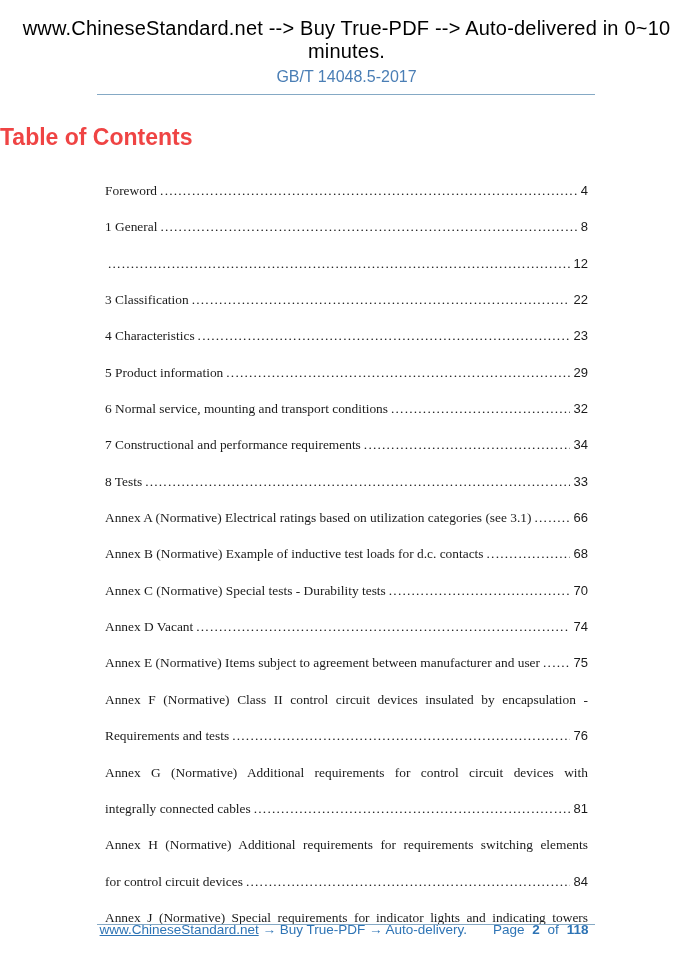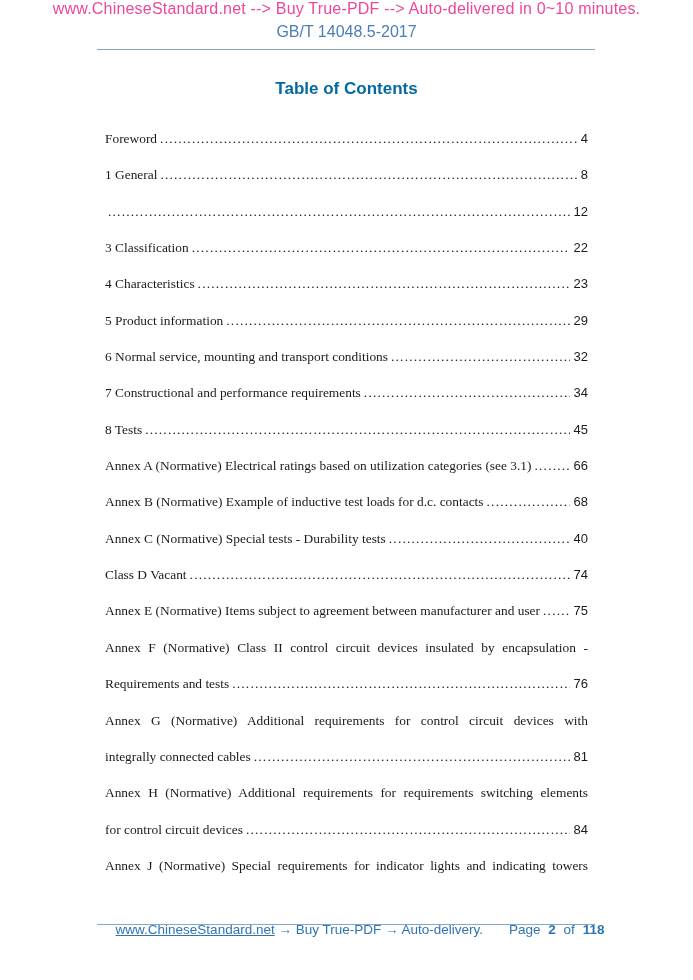--- a/index.html
+++ b/index.html
@@ -5,47 +5,47 @@
   html, body { margin: 0; padding: 0; background: #ffffff; }
   .page {
     position: relative;
     width: 693px;
     height: 980px;
     background: #ffffff;
     overflow: hidden;
     font-family: "Liberation Serif", serif;
   }
   .banner {
+    padding-top: 17px;
     text-align: center;
     font-family: "Liberation Sans", sans-serif;
-    font-size: 16px;
-    color: #ec4899;
+    font-size: 20px;
+    color: #000000;
     letter-spacing: 0.2px;
   }
   .std-code {
     margin-top: 5px;
     text-align: center;
     font-family: "Liberation Sans", sans-serif;
     font-size: 16px;
     color: #4a7eb5;
   }
   .rule {
     width: 498px;
     margin: 8px auto 0 97px;
     border: none;
     border-top: 1px solid #85a9c5;
     height: 0;
   }
   .doc-title {
     margin-top: 29px;
-    text-align: center;
-    font-family: "Liberation Sans", sans-serif;
-    font-size: 17px;
+    font-family: "Liberation Sans", sans-serif;
+    font-size: 23px;
     font-weight: bold;
-    color: #0369a1;
+    color: #ef4444;
   }
   .toc {
     width: 483px;
     margin: 22px 0 0 105px;
     color: #1a1a1a;
   }
   .toc-row {
     display: flex;
     align-items: center;
     font-size: 13.4px;
@@ -88,21 +88,20 @@
     top: 922px;
     left: 97px;
     width: 498px;
     display: flex;
     justify-content: center;
     gap: 26px;
     font-family: "Liberation Sans", sans-serif;
     font-size: 13.5px;
     color: #2e74b5;
     white-space: nowrap;
-    margin-left: 16px;
   }
   .footer-link { text-decoration: underline; color: #2e74b5; cursor: pointer; }
   .pg-num { font-weight: bold; margin: 0 4px; }
   .pg-word { margin-right: 0; }
 </style>
 </head>
 <body>
 
 <div class="page">
 
@@ -157,43 +156,43 @@
 
     <div class="toc-row">
       <span class="toc-text">7 Constructional and performance requirements</span>
       <span class="leader"></span>
       <span class="toc-page">34</span>
     </div>
 
     <div class="toc-row">
       <span class="toc-text">8 Tests</span>
       <span class="leader"></span>
-      <span class="toc-page">45</span>
+      <span class="toc-page">33</span>
     </div>
 
     <div class="toc-row">
       <span class="toc-text">Annex A (Normative) Electrical ratings based on utilization categories (see 3.1)</span>
       <span class="leader"></span>
       <span class="toc-page">66</span>
     </div>
 
     <div class="toc-row">
       <span class="toc-text">Annex B (Normative) Example of inductive test loads for d.c. contacts</span>
       <span class="leader"></span>
       <span class="toc-page">68</span>
     </div>
 
     <div class="toc-row">
       <span class="toc-text">Annex C (Normative) Special tests - Durability tests</span>
       <span class="leader"></span>
-      <span class="toc-page">40</span>
-    </div>
-
-    <div class="toc-row">
-      <span class="toc-text">Class D Vacant</span>
+      <span class="toc-page">70</span>
+    </div>
+
+    <div class="toc-row">
+      <span class="toc-text">Annex D Vacant</span>
       <span class="leader"></span>
       <span class="toc-page">74</span>
     </div>
 
     <div class="toc-row">
       <span class="toc-text">Annex E (Normative) Items subject to agreement between manufacturer and user</span>
       <span class="leader"></span>
       <span class="toc-page">75</span>
     </div>
 

